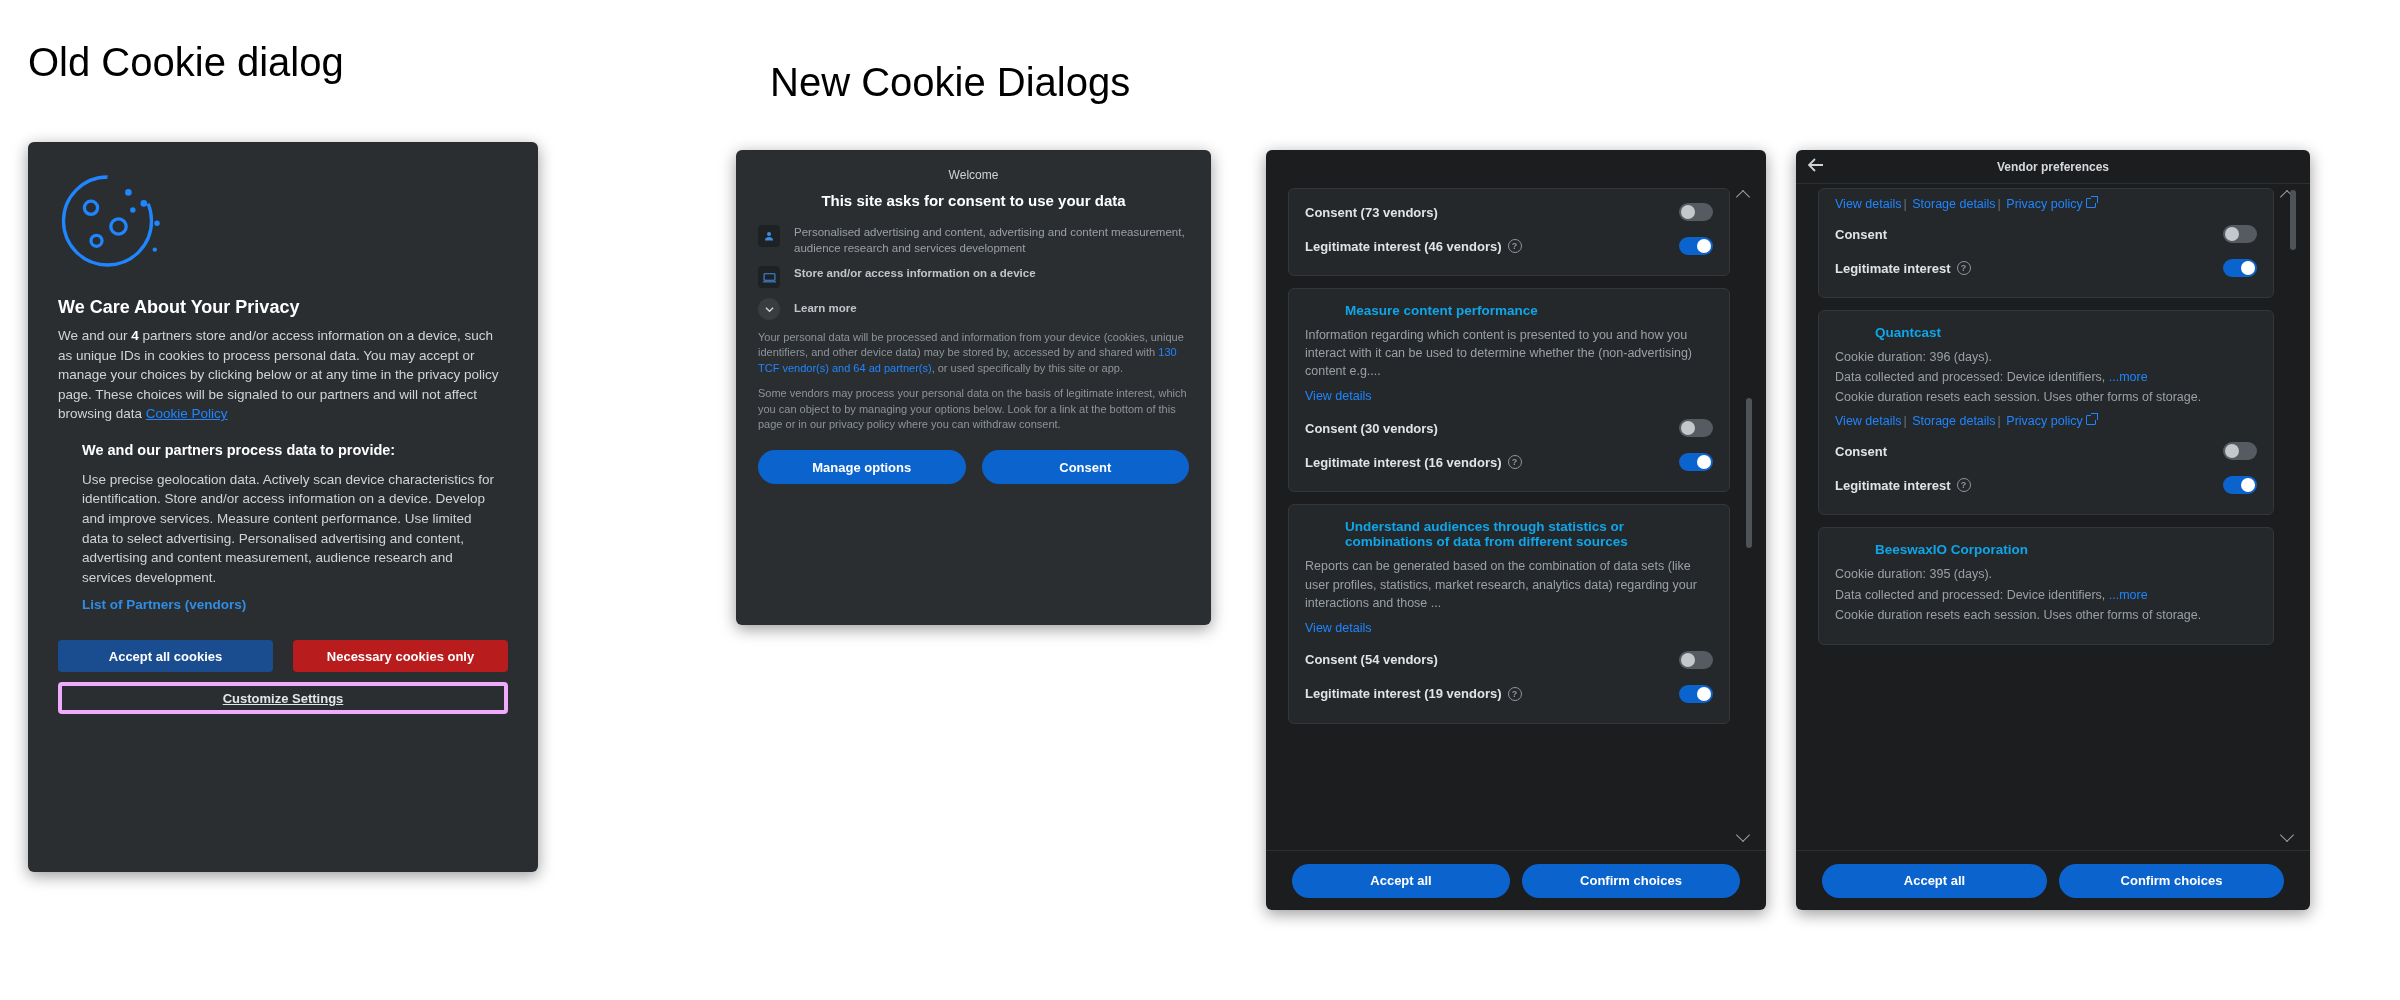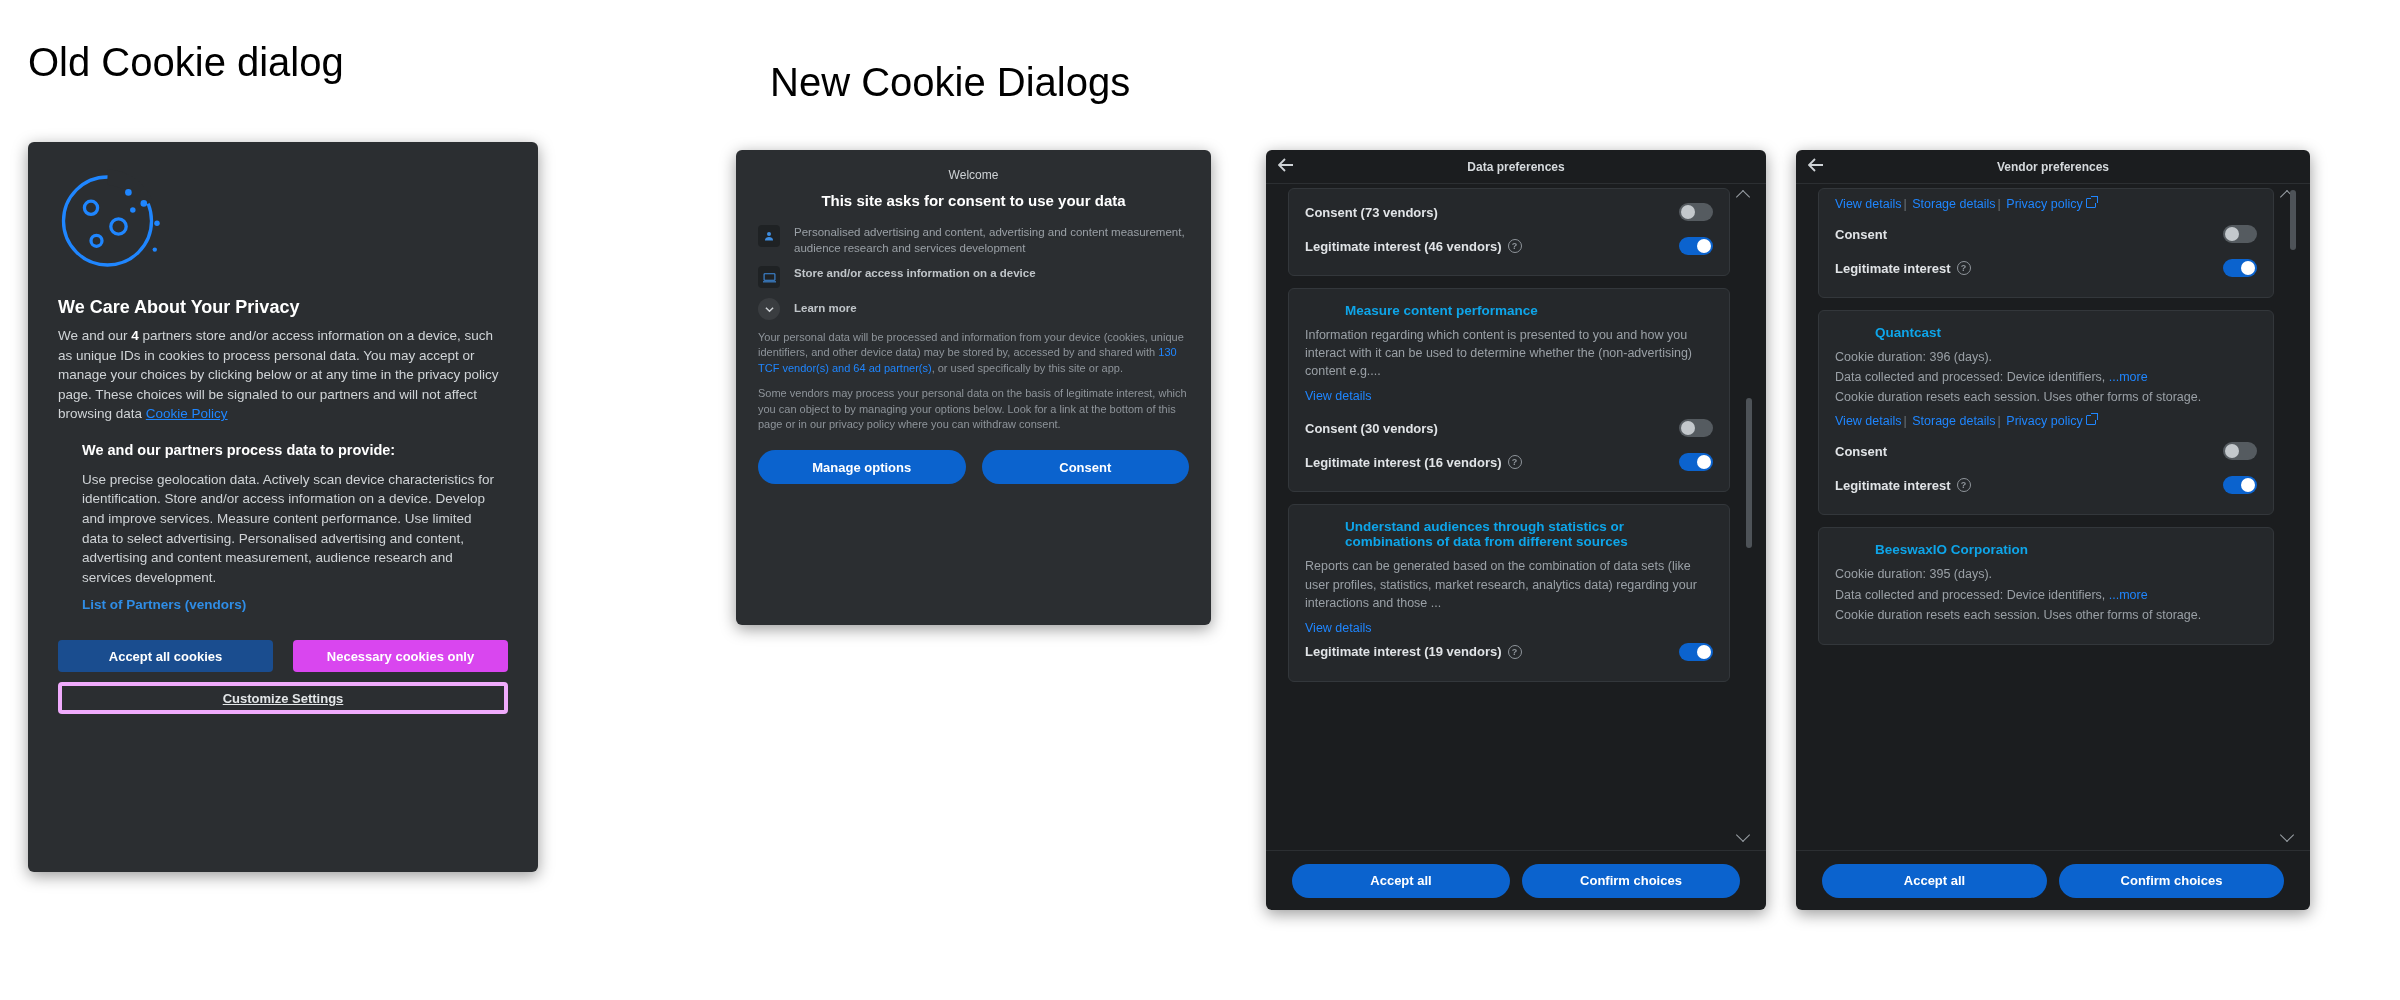--- a/index.html
+++ b/index.html
@@ -176,21 +176,21 @@
   <p class="body1">
     <span>We and our </span><b>4</b><span> partners store and/or access information on a device, such as unique IDs in cookies to process personal data. You may accept or manage your choices by clicking below or at any time in the privacy policy page. These choices will be signaled to our partners and will not affect browsing data </span><a class="link u">Cookie Policy</a>
   </p>
   <div class="inset">
     <h3>We and our partners process data to provide:</h3>
     <p class="body2">Use precise geolocation data. Actively scan device characteristics for identification. Store and/or access information on a device. Develop and improve services. Measure content performance. Use limited data to select advertising. Personalised advertising and content, advertising and content measurement, audience research and services development.</p>
     <a class="list-link">List of Partners (vendors)</a>
   </div>
   <div class="btn-row">
     <button class="btn btn-square btn-primary" style="background:#1a4d8f">Accept all cookies</button>
-    <button class="btn btn-square btn-primary" style="background:#d946ef">Necessary cookies only</button>
+    <button class="btn btn-square btn-primary" style="background:#b91c1c">Necessary cookies only</button>
   </div>
   <button class="btn btn-square btn-outline-sq btn-block">Customize Settings</button>
 </div>
 
 <div id="welcome" class="panel">
   <div class="w-title">Welcome</div>
   <div class="w-sub">This site asks for consent to use your data</div>
 
   <div class="w-row">
     <span class="w-icon">
@@ -224,28 +224,20 @@
   </p>
   <p class="para">Some vendors may process your personal data on the basis of legitimate interest, which you can object to by managing your options below. Look for a link at the bottom of this page or in our privacy policy where you can withdraw consent.</p>
 
   <div class="btn-row">
     <button class="btn btn-primary">Manage options</button>
     <button class="btn btn-primary">Consent</button>
   </div>
 </div>
 
 <div id="dataprefs" class="panel panel-dark">
-  <div class="topbar">
-    <span class="back">
-      <svg width="16" height="14" viewBox="0 0 16 14">
-          <path d="M7 1 L1 7 L7 13 M1 7 H15" fill="none" stroke="#cfd3d6" stroke-width="1.8"></path>
-        </svg>
-    </span>
-    <span>Data preferences</span>
-  </div>
 
   <div class="scrollbox">
     <span class="chev-up" style="top:4px;"></span>
     <span class="chev-dn" style="bottom:4px;"></span>
     <div class="sbtrack">
         <div class="sbthumb" style="top:210px; height:150px;"></div>
       </div>
 
     <div style="position:absolute; left:12px; right:22px; top:0;">
 
@@ -285,20 +277,26 @@
           <span class="toggle on">
               <span class="knob"></span>
             </span>
         </div>
       </div>
 
       <div class="card">
         <h4>Understand audiences through statistics or combinations of data from different sources</h4>
         <p class="desc">Reports can be generated based on the combination of data sets (like user profiles, statistics, market research, analytics data) regarding your interactions and those ...</p>
         <a class="link vd">View details</a>
+        <div class="togrow" style="margin-top:8px;">
+          <span class="lab">Consent (54 vendors)</span>
+          <span class="toggle">
+              <span class="knob"></span>
+            </span>
+        </div>
         <div class="togrow">
           <span class="lab">
               <span>Legitimate interest (19 vendors)</span>
               <span class="info-ic">?</span>
             </span>
           <span class="toggle on">
               <span class="knob"></span>
             </span>
         </div>
       </div>

